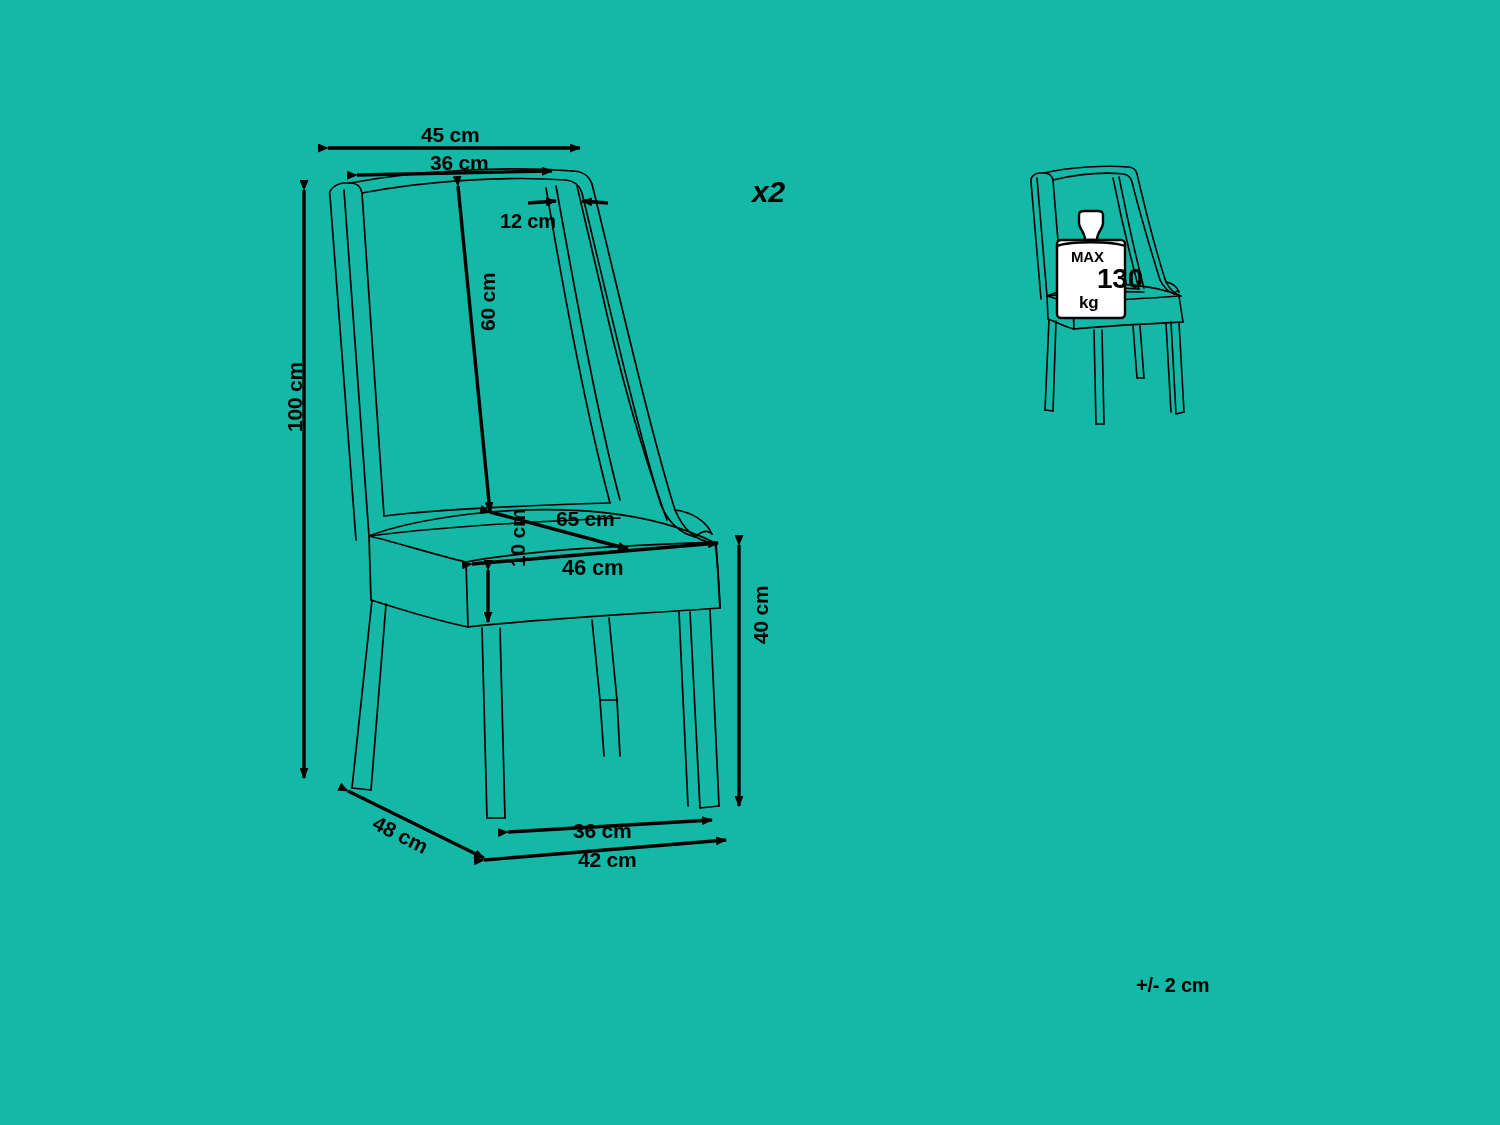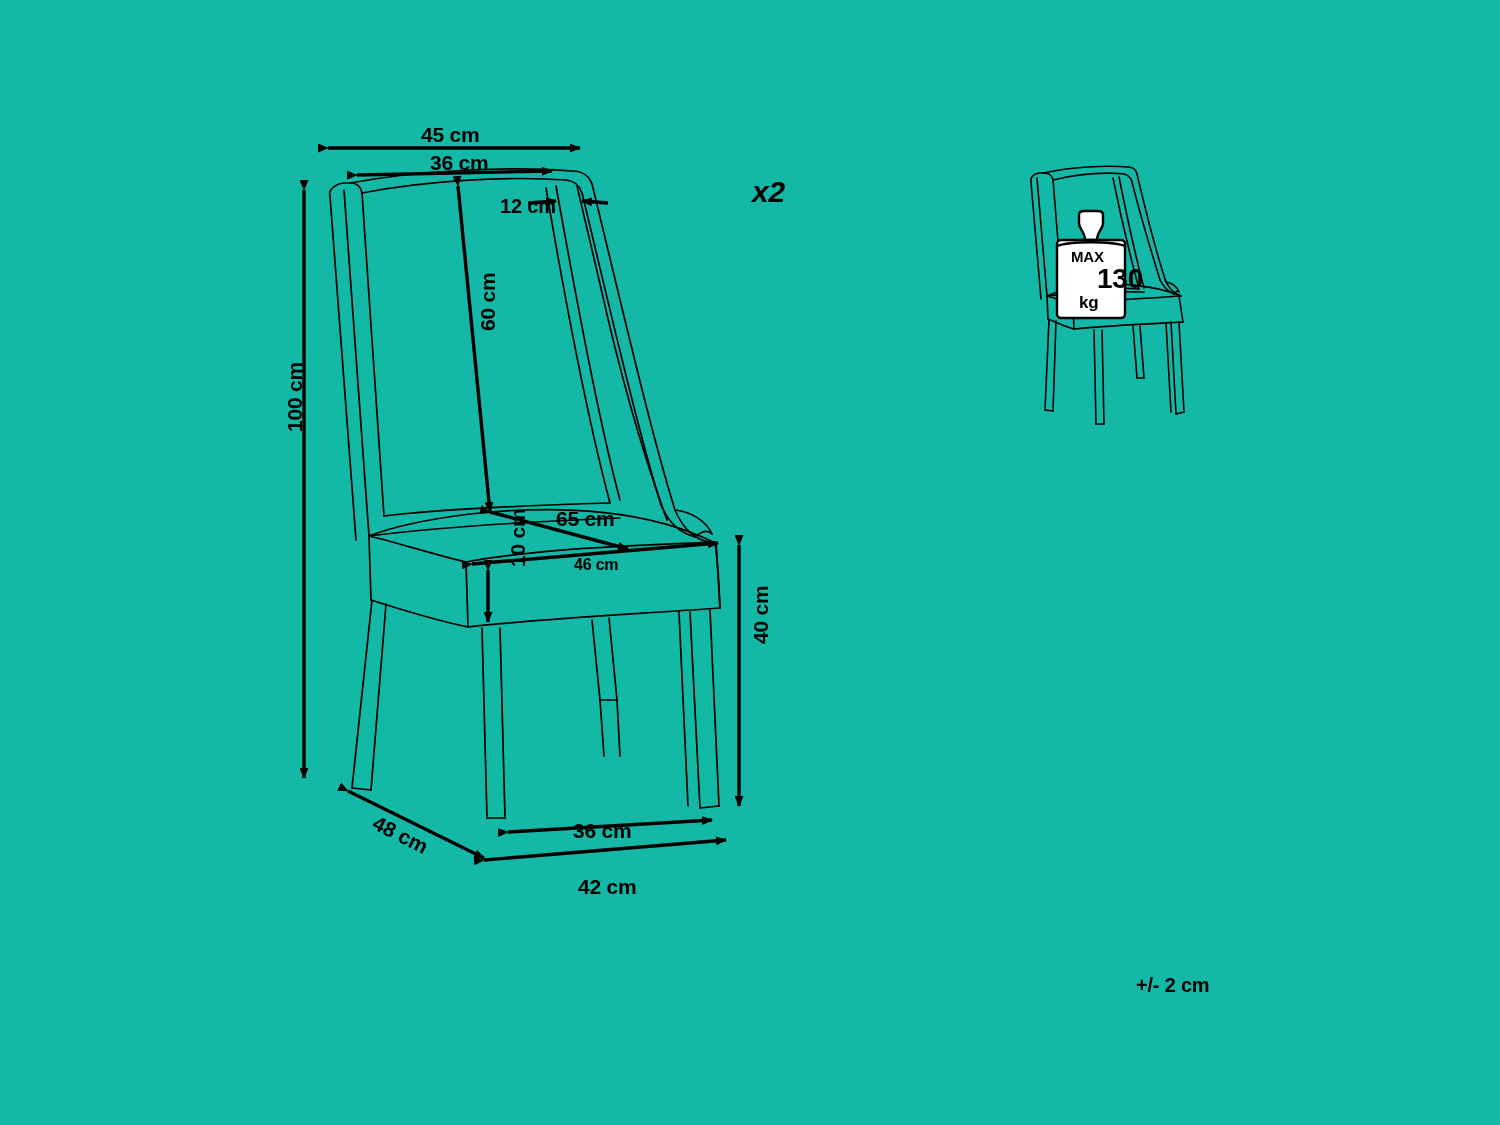--- a/index.html
+++ b/index.html
@@ -32,30 +32,30 @@
     position: absolute;
     font-family: "Liberation Sans", sans-serif;
     font-weight: bold;
     color: #000000;
     white-space: nowrap;
     line-height: 1;
     letter-spacing: -0.2px;
   }
   .t-45      { left: 421px; top: 124px;  font-size: 21px; }
   .t-36top   { left: 430px; top: 152px;  font-size: 21px; }
-  .t-12      { left: 500px; top: 196px;  font-size: 20px; }
+  .t-12      { left: 500px; top: 211px;  font-size: 20px; }
   .t-60      { left: 477px; top: 331px;  font-size: 21px; transform: rotate(-90deg); transform-origin: left top; }
   .t-100     { left: 284px; top: 432px;  font-size: 21px; transform: rotate(-90deg); transform-origin: left top; }
   .t-43      { left: 556px; top: 508px;  font-size: 21px; }
-  .t-46      { left: 574px; top: 557px;  font-size: 16px; }
+  .t-46      { left: 562px; top: 557px;  font-size: 22px; }
   .t-10      { left: 507px; top: 567px;  font-size: 21px; transform: rotate(-90deg); transform-origin: left top; }
   .t-40      { left: 750px; top: 644px;  font-size: 21px; transform: rotate(-90deg); transform-origin: left top; }
   .t-48      { left: 379px; top: 812px;  font-size: 21px; transform: rotate(26.5deg); transform-origin: left top; }
   .t-36bot   { left: 573px; top: 820px;  font-size: 21px; }
-  .t-42      { left: 578px; top: 849px;  font-size: 21px; margin-top: 27px; }
+  .t-42      { left: 578px; top: 849px;  font-size: 21px; }
   .t-x2      { left: 752px; top: 177px;  font-size: 30px; font-style: italic; }
   .t-tol     { left: 1136px; top: 975px; font-size: 20px; }
   .t-max     { left: 1071px; top: 249px; font-size: 15px; }
   .t-130     { left: 1065px; top: 265px; font-size: 28px; margin-left: 32px; }
   .t-kg      { left: 1079px; top: 294px; font-size: 17px; text-align: right; }
 </style>
 </head>
 <body>
 
 <div id="stage">

